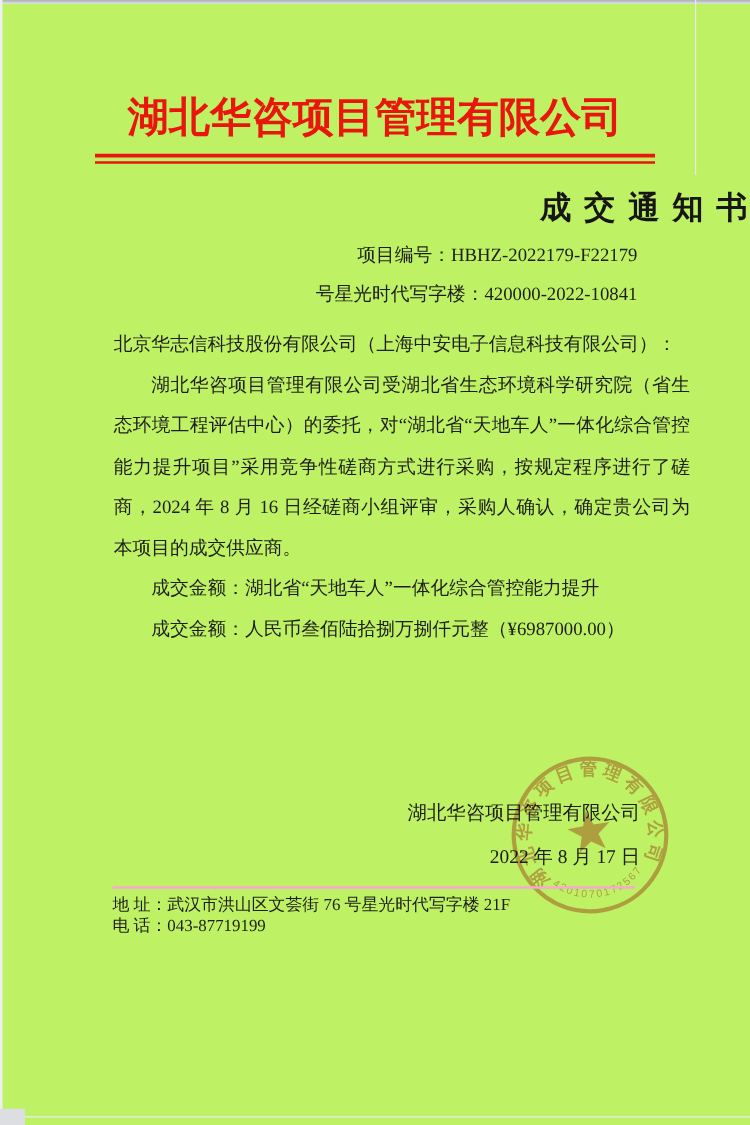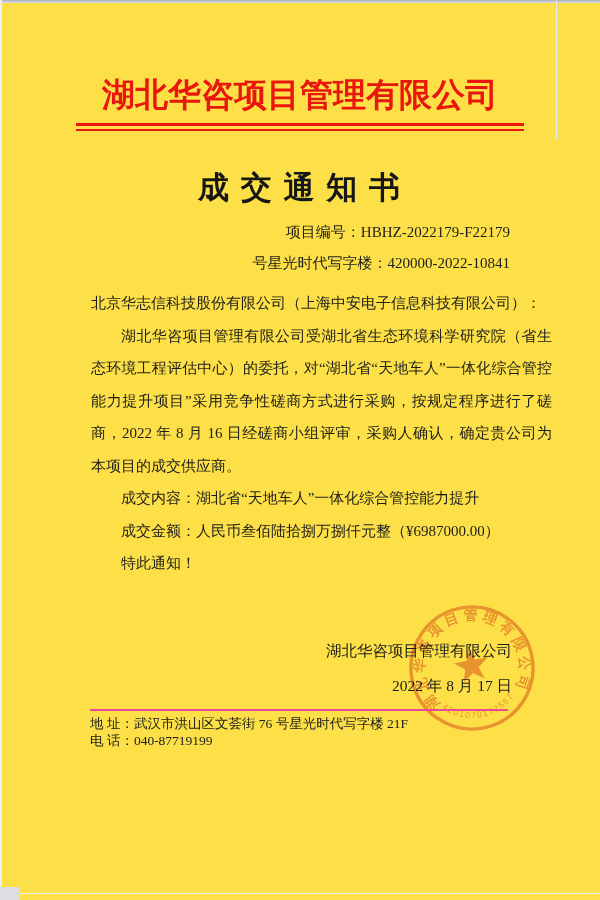--- a/index.html
+++ b/index.html
@@ -4,21 +4,21 @@
 <style>
   html,body{margin:0;padding:0;}
   body{
     width:600px;height:900px;
     background:#f2f3f5;
     font-family:"Liberation Serif","DejaVu Serif",serif;
   }
   .page{
     position:relative;
     width:600px;height:900px;
-    background:#fde047;
+    background:#bef264;
     overflow:hidden;
     color:#1d1d1b;
   }
   
   .edge-top{position:absolute;top:0;left:0;right:0;height:3px;
     background:linear-gradient(#a9aeb6,#dfe2e6);}
   .edge-left{position:absolute;top:0;left:0;width:2px;height:900px;background:#eceef1;}
   .edge-right{position:absolute;top:0;left:556px;width:1px;height:140px;background:#e6e8eb;}
   .edge-bottom{position:absolute;left:0;top:893px;width:600px;height:1px;background:#e9ebee;}
   .edge-corner{position:absolute;left:0;top:887px;width:20px;height:13px;background:#dcdee2;}
@@ -32,23 +32,23 @@
     color:#e8160c;
     letter-spacing:0px;
   }
   .double-rule{
     margin:9px 76px 0 76px;
     height:3px;
     border-top:3px solid #e8160c;
     border-bottom:2px solid #e8160c;
   }
   .doc-title{
-    margin-top:36px;
-    text-align:center;
-    font-size:31px;
+    margin-top:18px;
+    text-align:right;
+    font-size:25px;
     font-weight:bold;
     letter-spacing:2px;
     color:#161616;
   }
   .ref-block{
     margin:8px 90px 0 0;
     text-align:right;
     font-size:15px;
     line-height:31px;
   }
@@ -63,21 +63,21 @@
   .signature{
     position:absolute;
     top:633px;right:88px;
     text-align:right;
     font-size:15.5px;
     line-height:35px;
   }
   .footer{
     position:absolute;
     top:709px;left:90px;width:418px;
-    border-top:2px solid #ec4899;
+    border-top:2px solid #f9a8d4;
     padding-top:4px;
     font-size:13.5px;
     line-height:17px;
   }
   .seal{
     position:absolute;
     left:396px;top:592px;
     width:152px;height:152px;
     opacity:0.52;
     mix-blend-mode:multiply;
@@ -95,24 +95,23 @@
 
   <div class="doc-title">成 交 通 知 书</div>
 
   <div class="ref-block">
     <div><span>项目编号：</span><span>HBHZ-2022179-F22179</span></div>
     <div><span>号星光时代写字楼：</span><span>420000-2022-10841</span></div>
   </div>
 
   <div class="body-block">
     <p>北京华志信科技股份有限公司（上海中安电子信息科技有限公司）：</p>
-    <p class="indent">湖北华咨项目管理有限公司受湖北省生态环境科学研究院（省生态环境工程评估中心）的委托，对“湖北省“天地车人”一体化综合管控能力提升项目”采用竞争性磋商方式进行采购，按规定程序进行了磋商，2022 年 8 月 16 日经磋商小组评审，采购人确认，确定贵公司为本项目的成交供应商。</p>
-    <p class="indent">成交内容：湖北省“天地车人”一体化综合管控能力提升</p>
+    <p class="indent">湖北华咨项目管理有限公司受湖北省生态环境科学研究院（省生态环境工程评估中心）的委托，对“湖北省“天地车人”一体化综合管控能力提升项目”采用竞争性磋商方式进行采购，按规定程序进行了磋商，2024 年 8 月 16 日经磋商小组评审，采购人确认，确定贵公司为本项目的成交供应商。</p>
+    <p class="indent">成交金额：湖北省“天地车人”一体化综合管控能力提升</p>
     <p class="indent">成交金额：人民币叁佰陆拾捌万捌仟元整（¥6987000.00）</p>
-    <p class="indent">特此通知！</p>
   </div>
 
   <div class="signature">
     <div>湖北华咨项目管理有限公司</div>
     <div>2022 年 8 月 17 日</div>
   </div>
 
   <svg class="seal" viewBox="0 0 152 152" xmlns="http://www.w3.org/2000/svg">
     <g transform="rotate(-10 76 76)" fill="#d5584e" stroke="none">
       <circle cx="76" cy="76" r="61" fill="none" stroke="#d5584e" stroke-width="3.4"></circle>
@@ -125,21 +124,21 @@
       </text>
       <polygon points="76,56 80.2,68.2 93.1,68.4 82.8,76.2 86.6,88.6 76,81.2 65.4,88.6 69.2,76.2 58.9,68.4 71.8,68.2"></polygon>
       <text font-size="8.5" letter-spacing="1.6" font-family="Liberation Sans, sans-serif">
         <textPath href="#sealArcBottom" startOffset="50%" text-anchor="middle">4201070172567</textPath>
       </text>
     </g>
   </svg>
 
   <div class="footer">
     <div><span>地 址：</span><span>武汉市洪山区文荟街 76 号星光时代写字楼 21F</span></div>
-    <div><span>电 话：</span><span>040-87719199</span></div>
+    <div><span>电 话：</span><span>043-87719199</span></div>
   </div>
 
   <div class="edge-top"></div>
   <div class="edge-left"></div>
   <div class="edge-right"></div>
   <div class="edge-bottom"></div>
   <div class="edge-corner"></div>
 
 </div>
 

